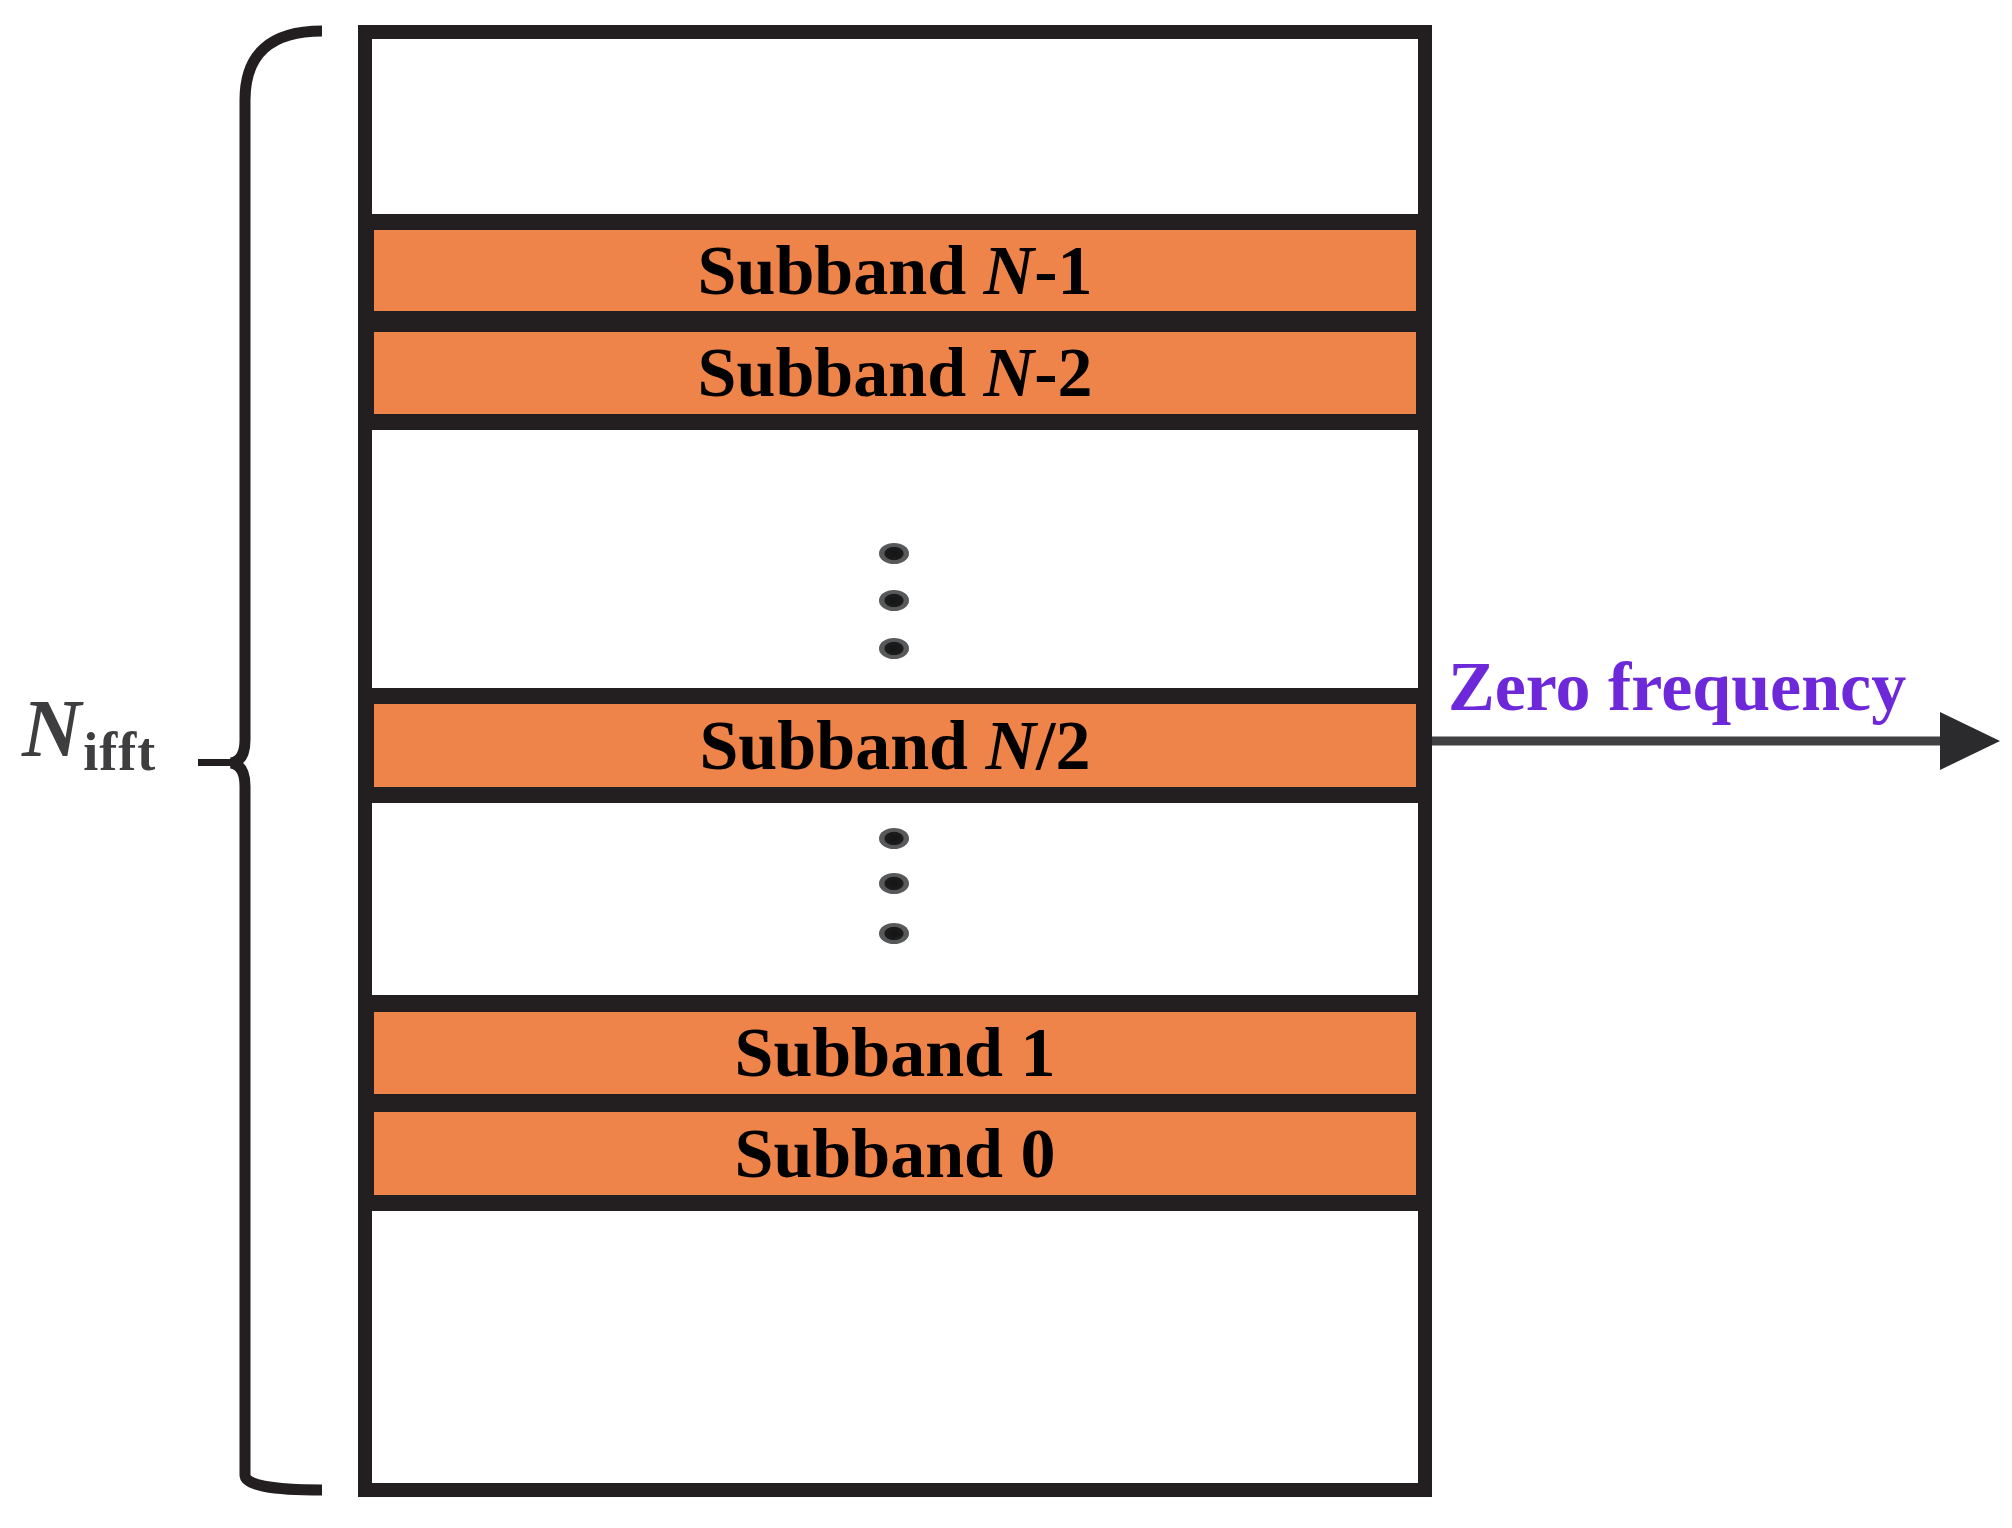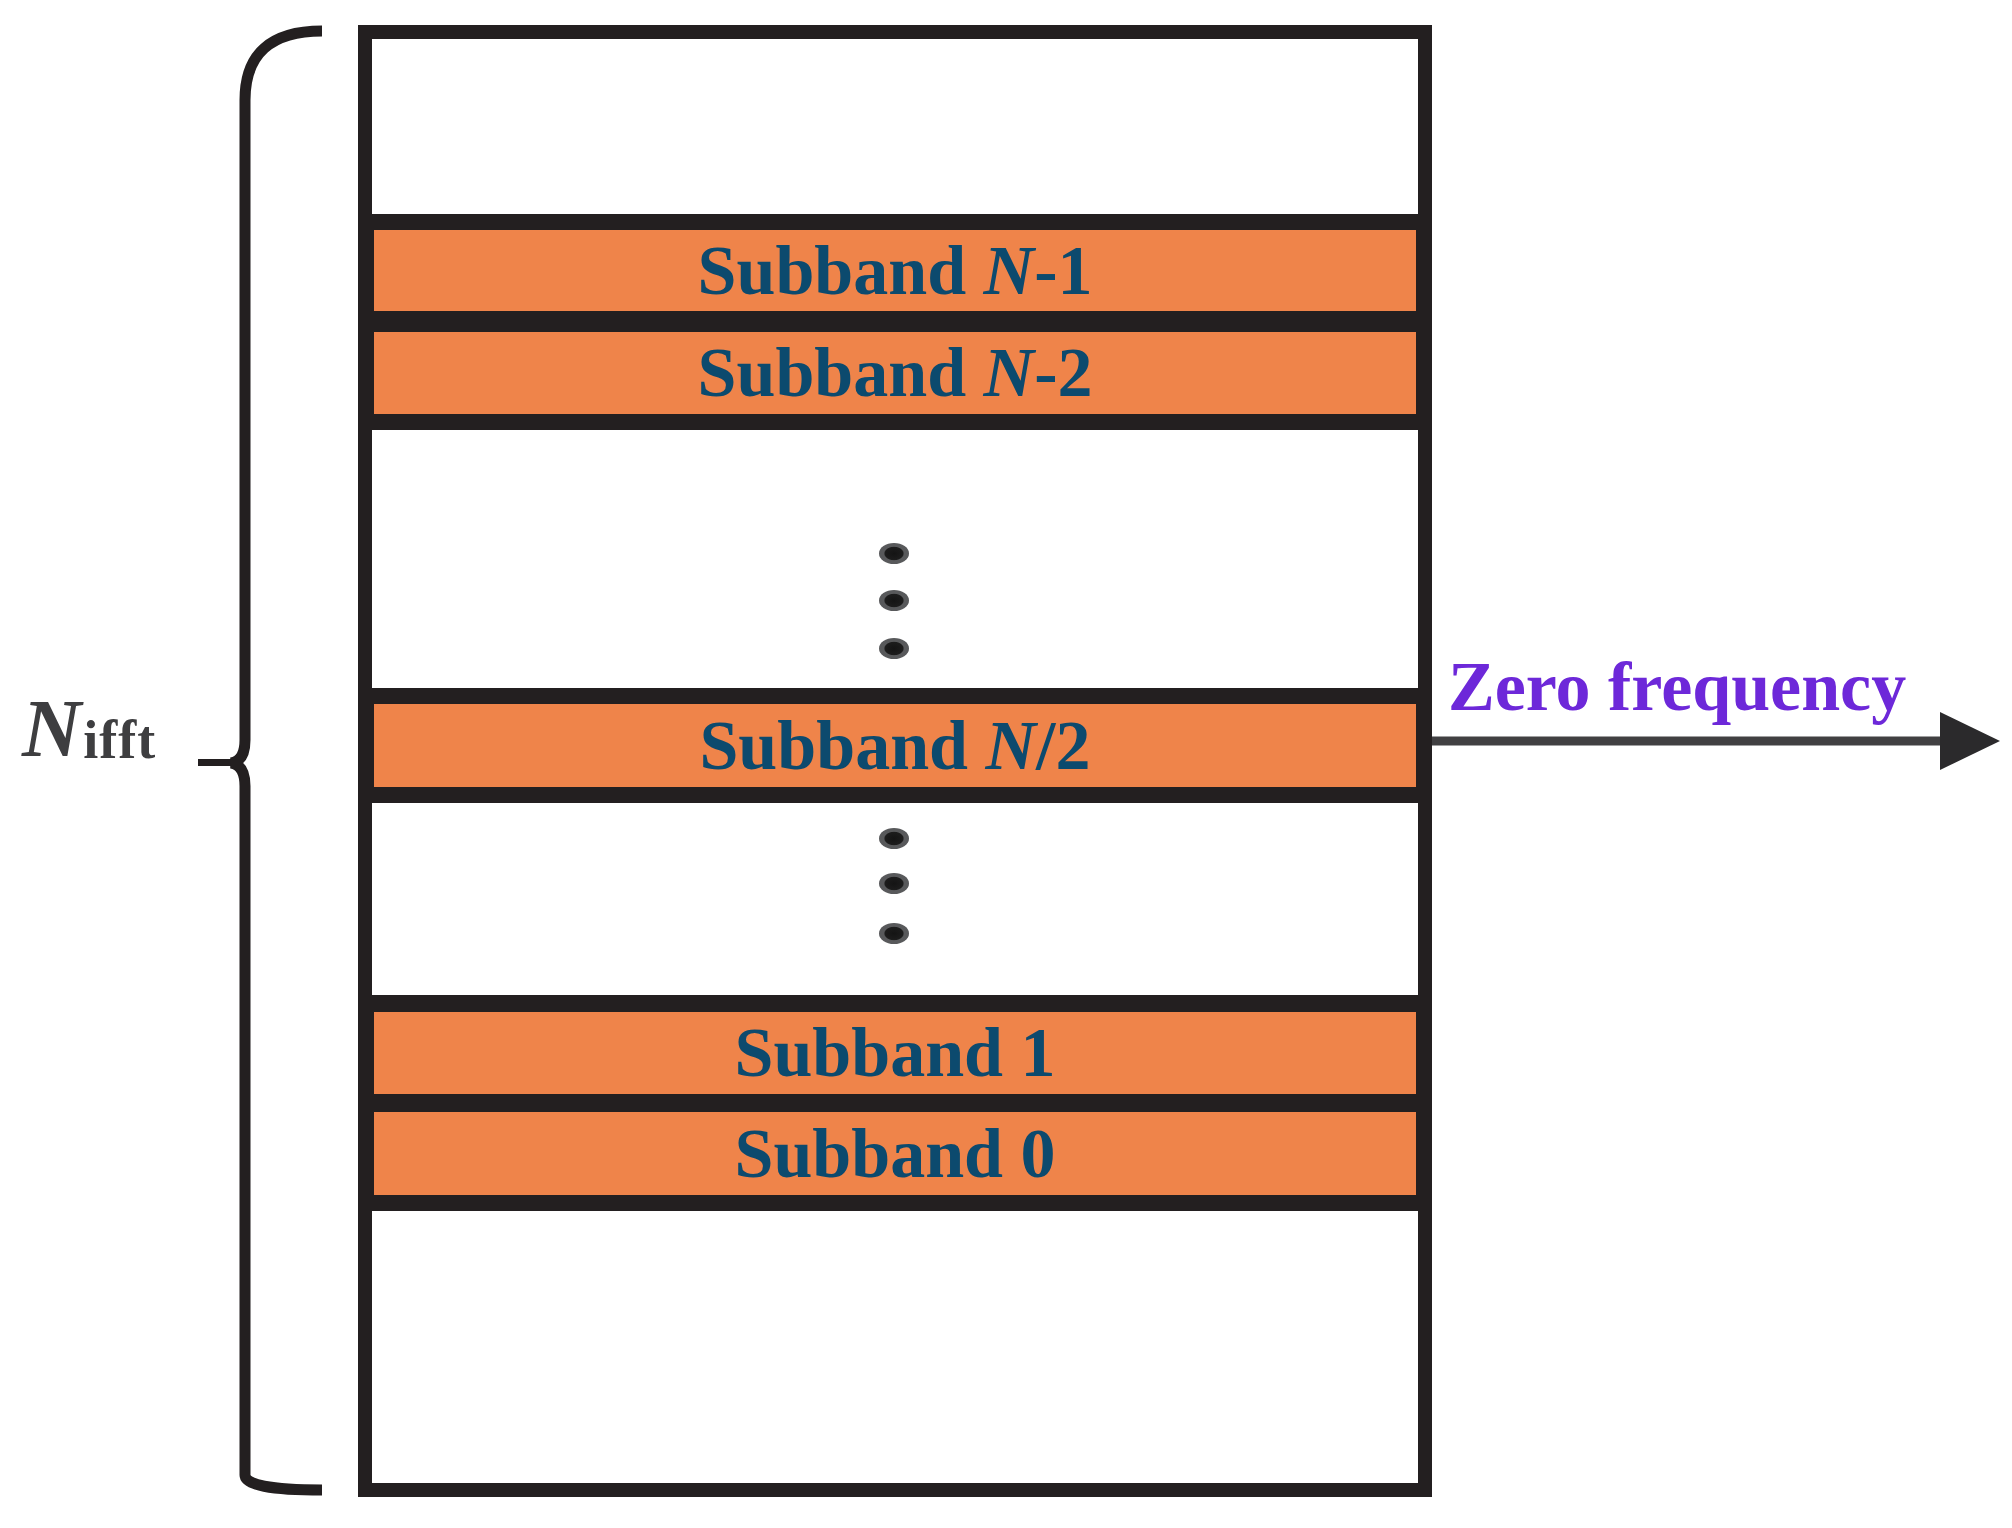--- a/index.html
+++ b/index.html
@@ -13,21 +13,21 @@
 
   
   #nifft-label{
     position:absolute;left:22px;top:688px;
     color:#3e3e40;font-weight:bold;font-size:82px;line-height:1;
     white-space:nowrap;
   }
   #nifft-label .main{font-style:italic;}
   #nifft-label .sub{
     font-size:54px;font-style:normal;
-    position:relative;top:2px;left:2px;letter-spacing:1px;
+    position:relative;top:14px;left:2px;letter-spacing:1px;
   }
 
   
   #label-dash{
     position:absolute;left:198px;top:759px;width:36px;height:7px;
     background:#231f20;
   }
 
   
   #brace-svg{position:absolute;left:195px;top:20px;}
@@ -52,21 +52,21 @@
   #sep-6{top:956px;height:15px;}
   #sep-7{top:1057px;height:14px;}
   #sep-8{top:1158px;height:14px;}
 
   .band{
     position:absolute;left:0;width:1046px;
     box-sizing:border-box;
     background:#ef844a;
     border:2px solid #231f20;
     display:flex;align-items:center;justify-content:center;
-    color:#0c4a6e;font-weight:bold;font-size:70px;line-height:1;
+    color:#000000;font-weight:bold;font-size:70px;line-height:1;
     white-space:pre;
   }
   .band .it{font-style:italic;}
   #band-0{top:189px;height:85px;}
   #band-1{top:291px;height:86px;}
   #band-2{top:663px;height:87px;}
   #band-3{top:971px;height:86px;}
   #band-4{top:1071px;height:87px;}
 
   

